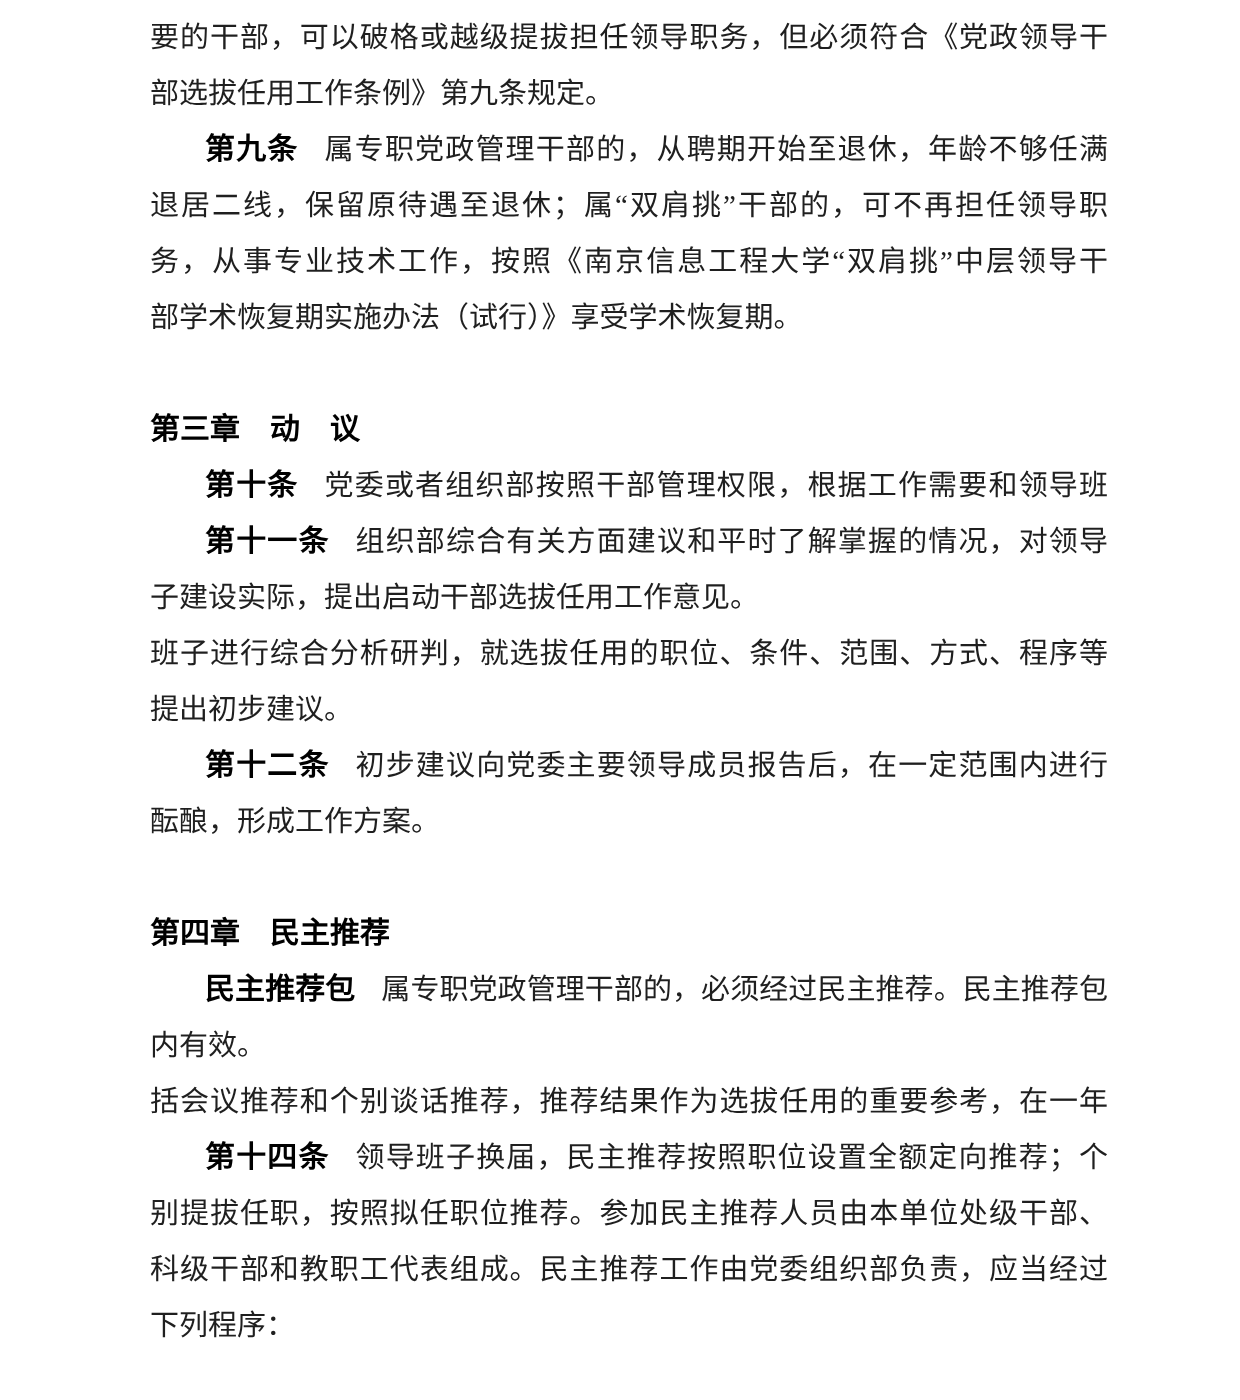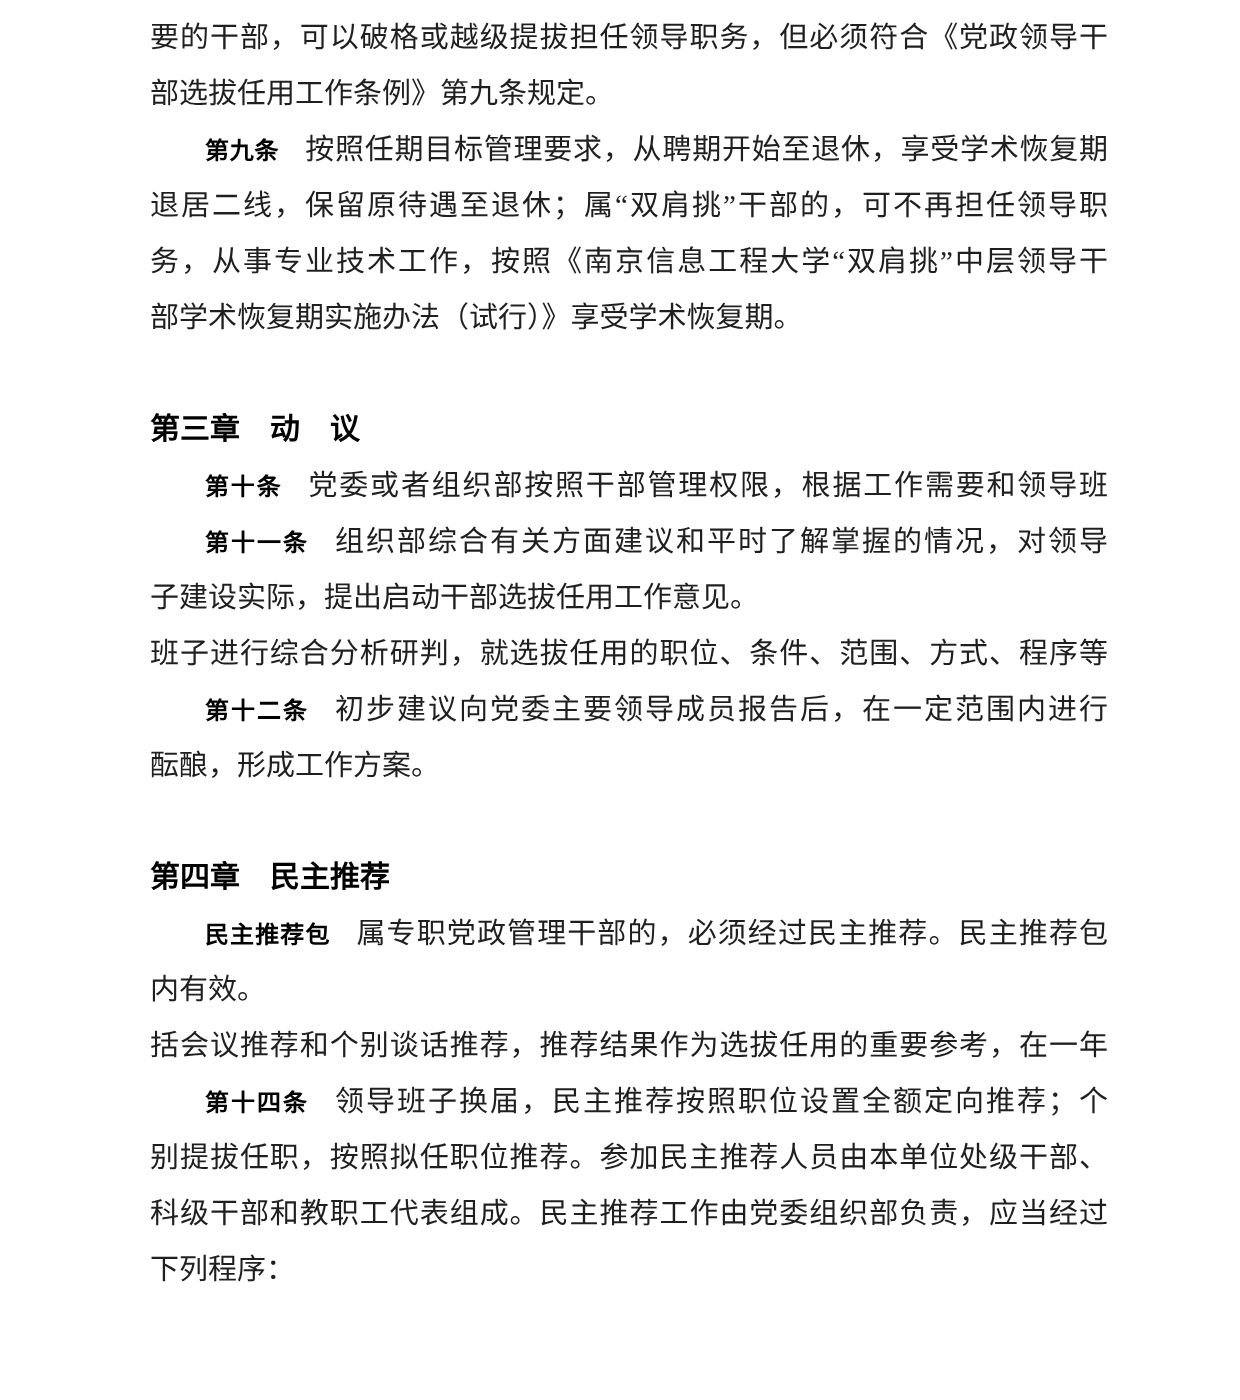--- a/index.html
+++ b/index.html
@@ -34,21 +34,21 @@
   }
   .ln.fill {
     white-space: normal;
     text-align-last: justify;
   }
   .ln.start { text-indent: 55px; }
   
   .num {
     font-family: Liberation Serif, serif;
     font-weight: 700;
-    font-size: 24px;
+    font-size: 30px;
     color: #000000;
     margin-right: 26px;
   }
   
   .chapter {
     margin: 56px 0 0 0;
     height: 56px;
     line-height: 56px;
     text-align: left;
     font-family: "Liberation Sans", "DejaVu Sans", sans-serif;
@@ -59,32 +59,33 @@
 </style>
 </head>
 <body>
 
 <div class="page">
   <main class="text-col">
 
     <p class="ln fill">要的干部，可以破格或越级提拔担任领导职务，但必须符合《党政领导干</p>
     <p class="ln">部选拔任用工作条例》第九条规定。</p>
 
-    <p class="ln fill start"><span class="num">第九条</span><span>按照任期目标管理要求，从聘期开始至退休，享受学术恢复期</span></p>
+    <p class="ln fill start"><span class="num">第九条</span><span>属专职党政管理干部的，从聘期开始至退休，年龄不够任满</span></p>
     <p class="ln fill">退居二线，保留原待遇至退休；属“双肩挑”干部的，可不再担任领导职</p>
     <p class="ln fill">务，从事专业技术工作，按照《南京信息工程大学“双肩挑”中层领导干</p>
     <p class="ln">部学术恢复期实施办法（试行）》享受学术恢复期。</p>
 
     <h2 class="chapter">第三章　动　议</h2>
 
     <p class="ln fill start"><span class="num">第十条</span><span>党委或者组织部按照干部管理权限，根据工作需要和领导班</span></p>
     <p class="ln fill start"><span class="num">第十一条</span><span>组织部综合有关方面建议和平时了解掌握的情况，对领导</span></p>
 
     <p class="ln">子建设实际，提出启动干部选拔任用工作意见。</p>
     <p class="ln fill">班子进行综合分析研判，就选拔任用的职位、条件、范围、方式、程序等</p>
+    <p class="ln">提出初步建议。</p>
 
     <p class="ln fill start"><span class="num">第十二条</span><span>初步建议向党委主要领导成员报告后，在一定范围内进行</span></p>
     <p class="ln">酝酿，形成工作方案。</p>
 
     <h2 class="chapter">第四章　民主推荐</h2>
 
     <p class="ln fill start"><span class="num">民主推荐包</span><span>属专职党政管理干部的，必须经过民主推荐。民主推荐包</span></p>
     <p class="ln">内有效。</p>
     <p class="ln fill">括会议推荐和个别谈话推荐，推荐结果作为选拔任用的重要参考，在一年</p>
 

